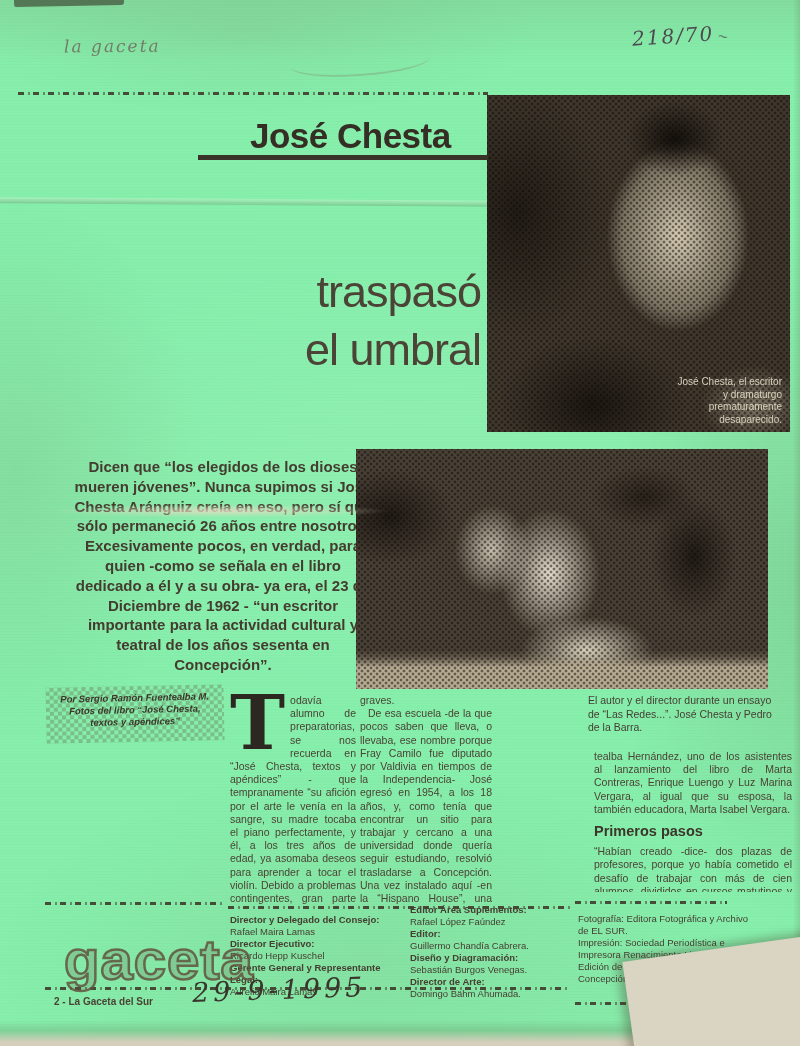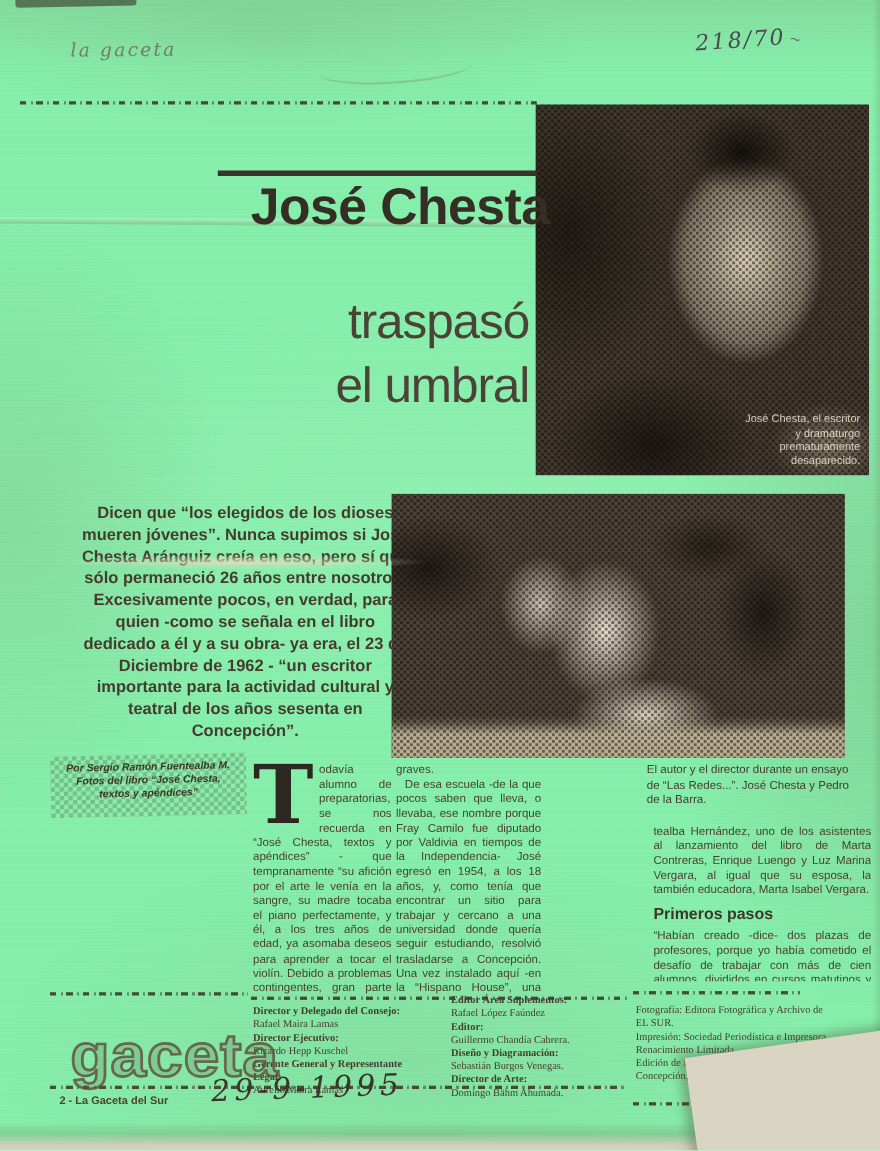--- a/index.html
+++ b/index.html
@@ -54,21 +54,21 @@
       radial-gradient(ellipse 60px 85px at 82% 45%, rgba(18,14,10,.75), transparent 72%),
       radial-gradient(ellipse 90px 65px at 8% 28%, rgba(22,17,12,.8), transparent 75%),
       radial-gradient(ellipse 70px 40px at 70% 20%, rgba(28,22,15,.7), transparent 78%);}
   .halftone{position:absolute;inset:0;
     background-image:
       radial-gradient(circle, rgba(12,9,6,.50) 33%, transparent 39%),
       radial-gradient(circle, rgba(12,9,6,.50) 33%, transparent 39%);
     background-size:6px 6px;background-position:0 0,3px 3px;}
   .caption1{position:absolute;right:8px;bottom:6px;width:106px;z-index:3;text-align:right;
     font-size:10px;line-height:12.5px;color:rgba(226,218,198,.92);}
-  .kicker{position:absolute;left:228px;top:116px;z-index:3;font-size:47px;font-weight:800;letter-spacing:-.5px;color:#352e24;margin-top:44px;}
+  .kicker{position:absolute;left:250px;top:116px;z-index:3;font-size:35px;font-weight:800;letter-spacing:-.5px;color:#352e24;}
   .kicker-bar{position:absolute;left:198px;top:155px;width:290px;height:5px;background:#3a332a;z-index:3;}
   .headline{position:absolute;left:150px;top:263px;width:331px;z-index:3;text-align:right;
     font-size:45px;line-height:58px;font-weight:400;letter-spacing:-1px;color:#4b4336;}
   .lead{position:absolute;left:72px;top:457px;width:302px;z-index:2;text-align:center;
     font-size:15px;line-height:19.8px;font-weight:700;color:#443c2f;}
   .byline-box{position:absolute;left:46px;top:686px;width:178px;height:56px;z-index:2;transform:rotate(-1.2deg);
     padding:6px 4px;box-sizing:border-box;text-align:center;font-style:italic;font-weight:700;
     font-size:9.5px;line-height:12px;color:#3e372b;
     background-image:
       linear-gradient(45deg, rgba(92,80,58,.30) 25%, transparent 25% 75%, rgba(92,80,58,.30) 75%),
@@ -78,21 +78,21 @@
     font-size:10.5px;line-height:13.5px;font-weight:400;color:#453e32;}
   .col{position:absolute;z-index:2;font-size:10.5px;line-height:13.2px;text-align:justify;color:#4a4334;overflow:hidden;}
   .col p{margin:0;}
   .col p.indent{text-indent:8px;}
   .col1{left:230px;top:694px;width:126px;height:212px;}
   .col2{left:360px;top:694px;width:132px;height:212px;}
   .col3{left:594px;top:750px;width:198px;height:142px;}
   .dropcap{float:left;font-family:"DejaVu Serif",serif;font-weight:700;font-size:74px;line-height:58px;
     padding-right:5px;color:#2c2720;}
   .subhead{margin:9px 0 7px;text-align:left;font-size:14.5px;font-weight:700;color:#3d362a;}
-  .masthead{position:absolute;z-index:2;font-size:9.5px;line-height:12px;color:#453e31;font-family:Liberation Serif, serif;}
+  .masthead{position:absolute;z-index:2;font-size:9.5px;line-height:12px;color:#453e31;}
   .masthead .role{font-weight:700;}
   .masthead p{margin:0;}
   .m-left{left:230px;top:914px;width:155px;}
   .m-mid{left:410px;top:904px;width:160px;}
   .m-right{left:578px;top:913px;width:178px;}
   .logo{position:absolute;left:64px;top:926px;z-index:2;font-size:58px;font-weight:700;letter-spacing:1px;
     color:rgba(104,92,68,.20);-webkit-text-stroke:2.5px rgba(96,84,62,.85);transform:scaleY(.95);}
   .page-label{position:absolute;left:54px;top:996px;z-index:2;font-size:10px;font-weight:700;color:#4a4334;}
   .hw-date{position:absolute;left:192px;top:974px;z-index:3;font-family:"DejaVu Serif",serif;font-style:italic;
     font-size:27px;letter-spacing:4px;color:#3a352c;transform:rotate(-2deg);}

